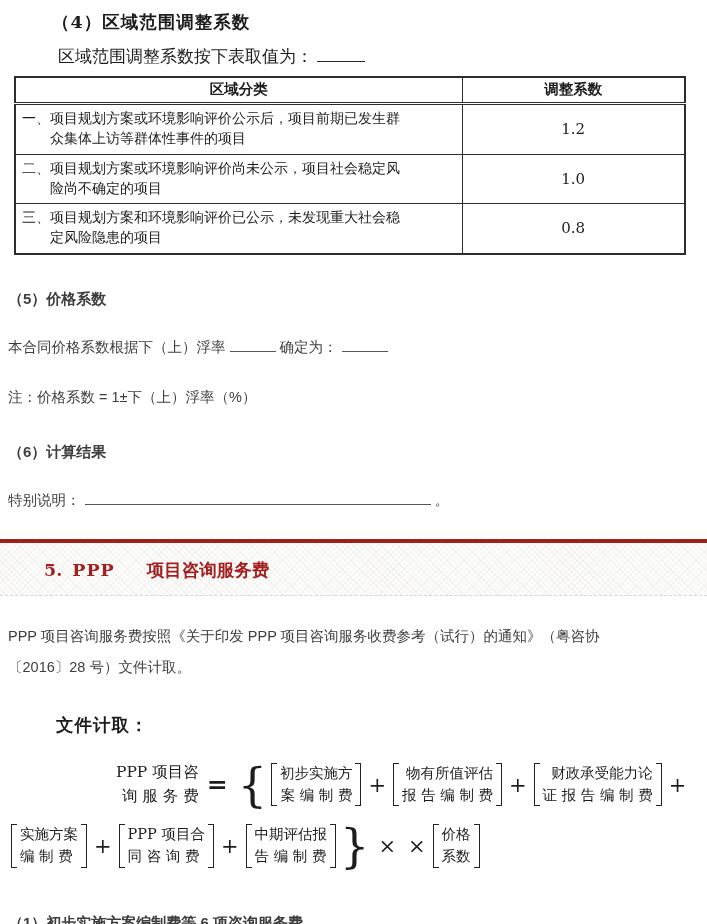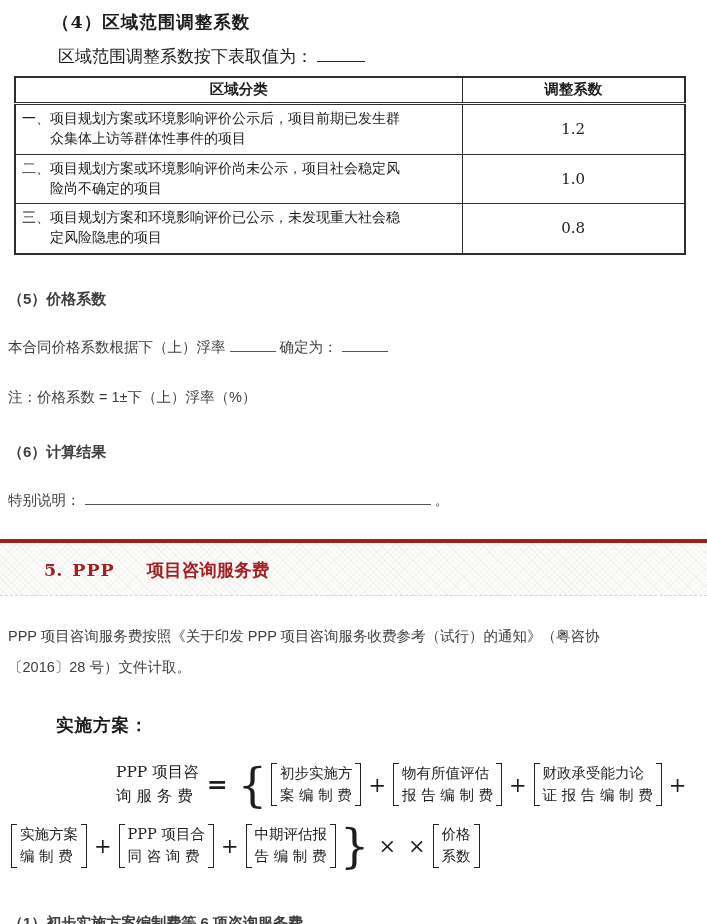--- a/index.html
+++ b/index.html
@@ -55,21 +55,21 @@
   .band .abbr{margin-right:32px;letter-spacing:1px;}
 
   .intro{margin:25px 0 0 0;}
   .intro .line{display:block;line-height:2.15;}
 
   .f-heading{font-family:"DejaVu Serif","Liberation Serif",serif;color:var(--doc-text);font-size:17.5px;font-weight:700;margin:30px 0 0 48px;letter-spacing:1px;}
 
   
   .formula{font-family:"DejaVu Serif","Liberation Serif",serif;color:#1d1d1d;}
   .frow{display:flex;align-items:center;}
-  .frow1{margin:24px 0 0 108px;}
+  .frow1{margin:24px 0 0 108px;text-align:right;}
   .frow2{margin:16px 0 0 2px;}
   .stack{display:inline-flex;flex-direction:column;font-size:14.5px;line-height:1.5;white-space:nowrap;}
   .stack.lhs{font-size:15.5px;}
   .term{display:inline-flex;align-items:stretch;margin:0 1px;}
   .sq{width:6px;border:1.6px solid #222;align-self:stretch;}
   .sq.l{border-right:none;margin-right:3px;}
   .sq.r{border-left:none;margin-left:3px;}
   .eq{font-size:25px;font-weight:600;margin:0 7px 0 8px;}
   .brace{font-size:46px;font-weight:400;line-height:44px;margin:0 3px;}
   .op{font-size:21px;font-weight:500;margin:0 6px;}
@@ -135,21 +135,21 @@
 
   <div class="band">
     <span class="num">5.</span><span class="abbr">PPP</span><span class="ttl">项目咨询服务费</span>
   </div>
 
   <p class="sans intro">
     <span class="line">PPP 项目咨询服务费按照《关于印发 PPP 项目咨询服务收费参考（试行）的通知》（粤咨协</span>
     <span class="line">〔2016〕28 号）文件计取。</span>
   </p>
 
-  <h3 class="f-heading">实施方案：</h3>
+  <h3 class="f-heading">文件计取：</h3>
 
   <div class="formula">
     <div class="frow frow1">
       <span class="stack lhs">
         <span>PPP 项目咨</span>
         <span>询 服 务 费</span>
       </span>
       <span class="eq">=</span>
       <span class="brace">{</span>
 

